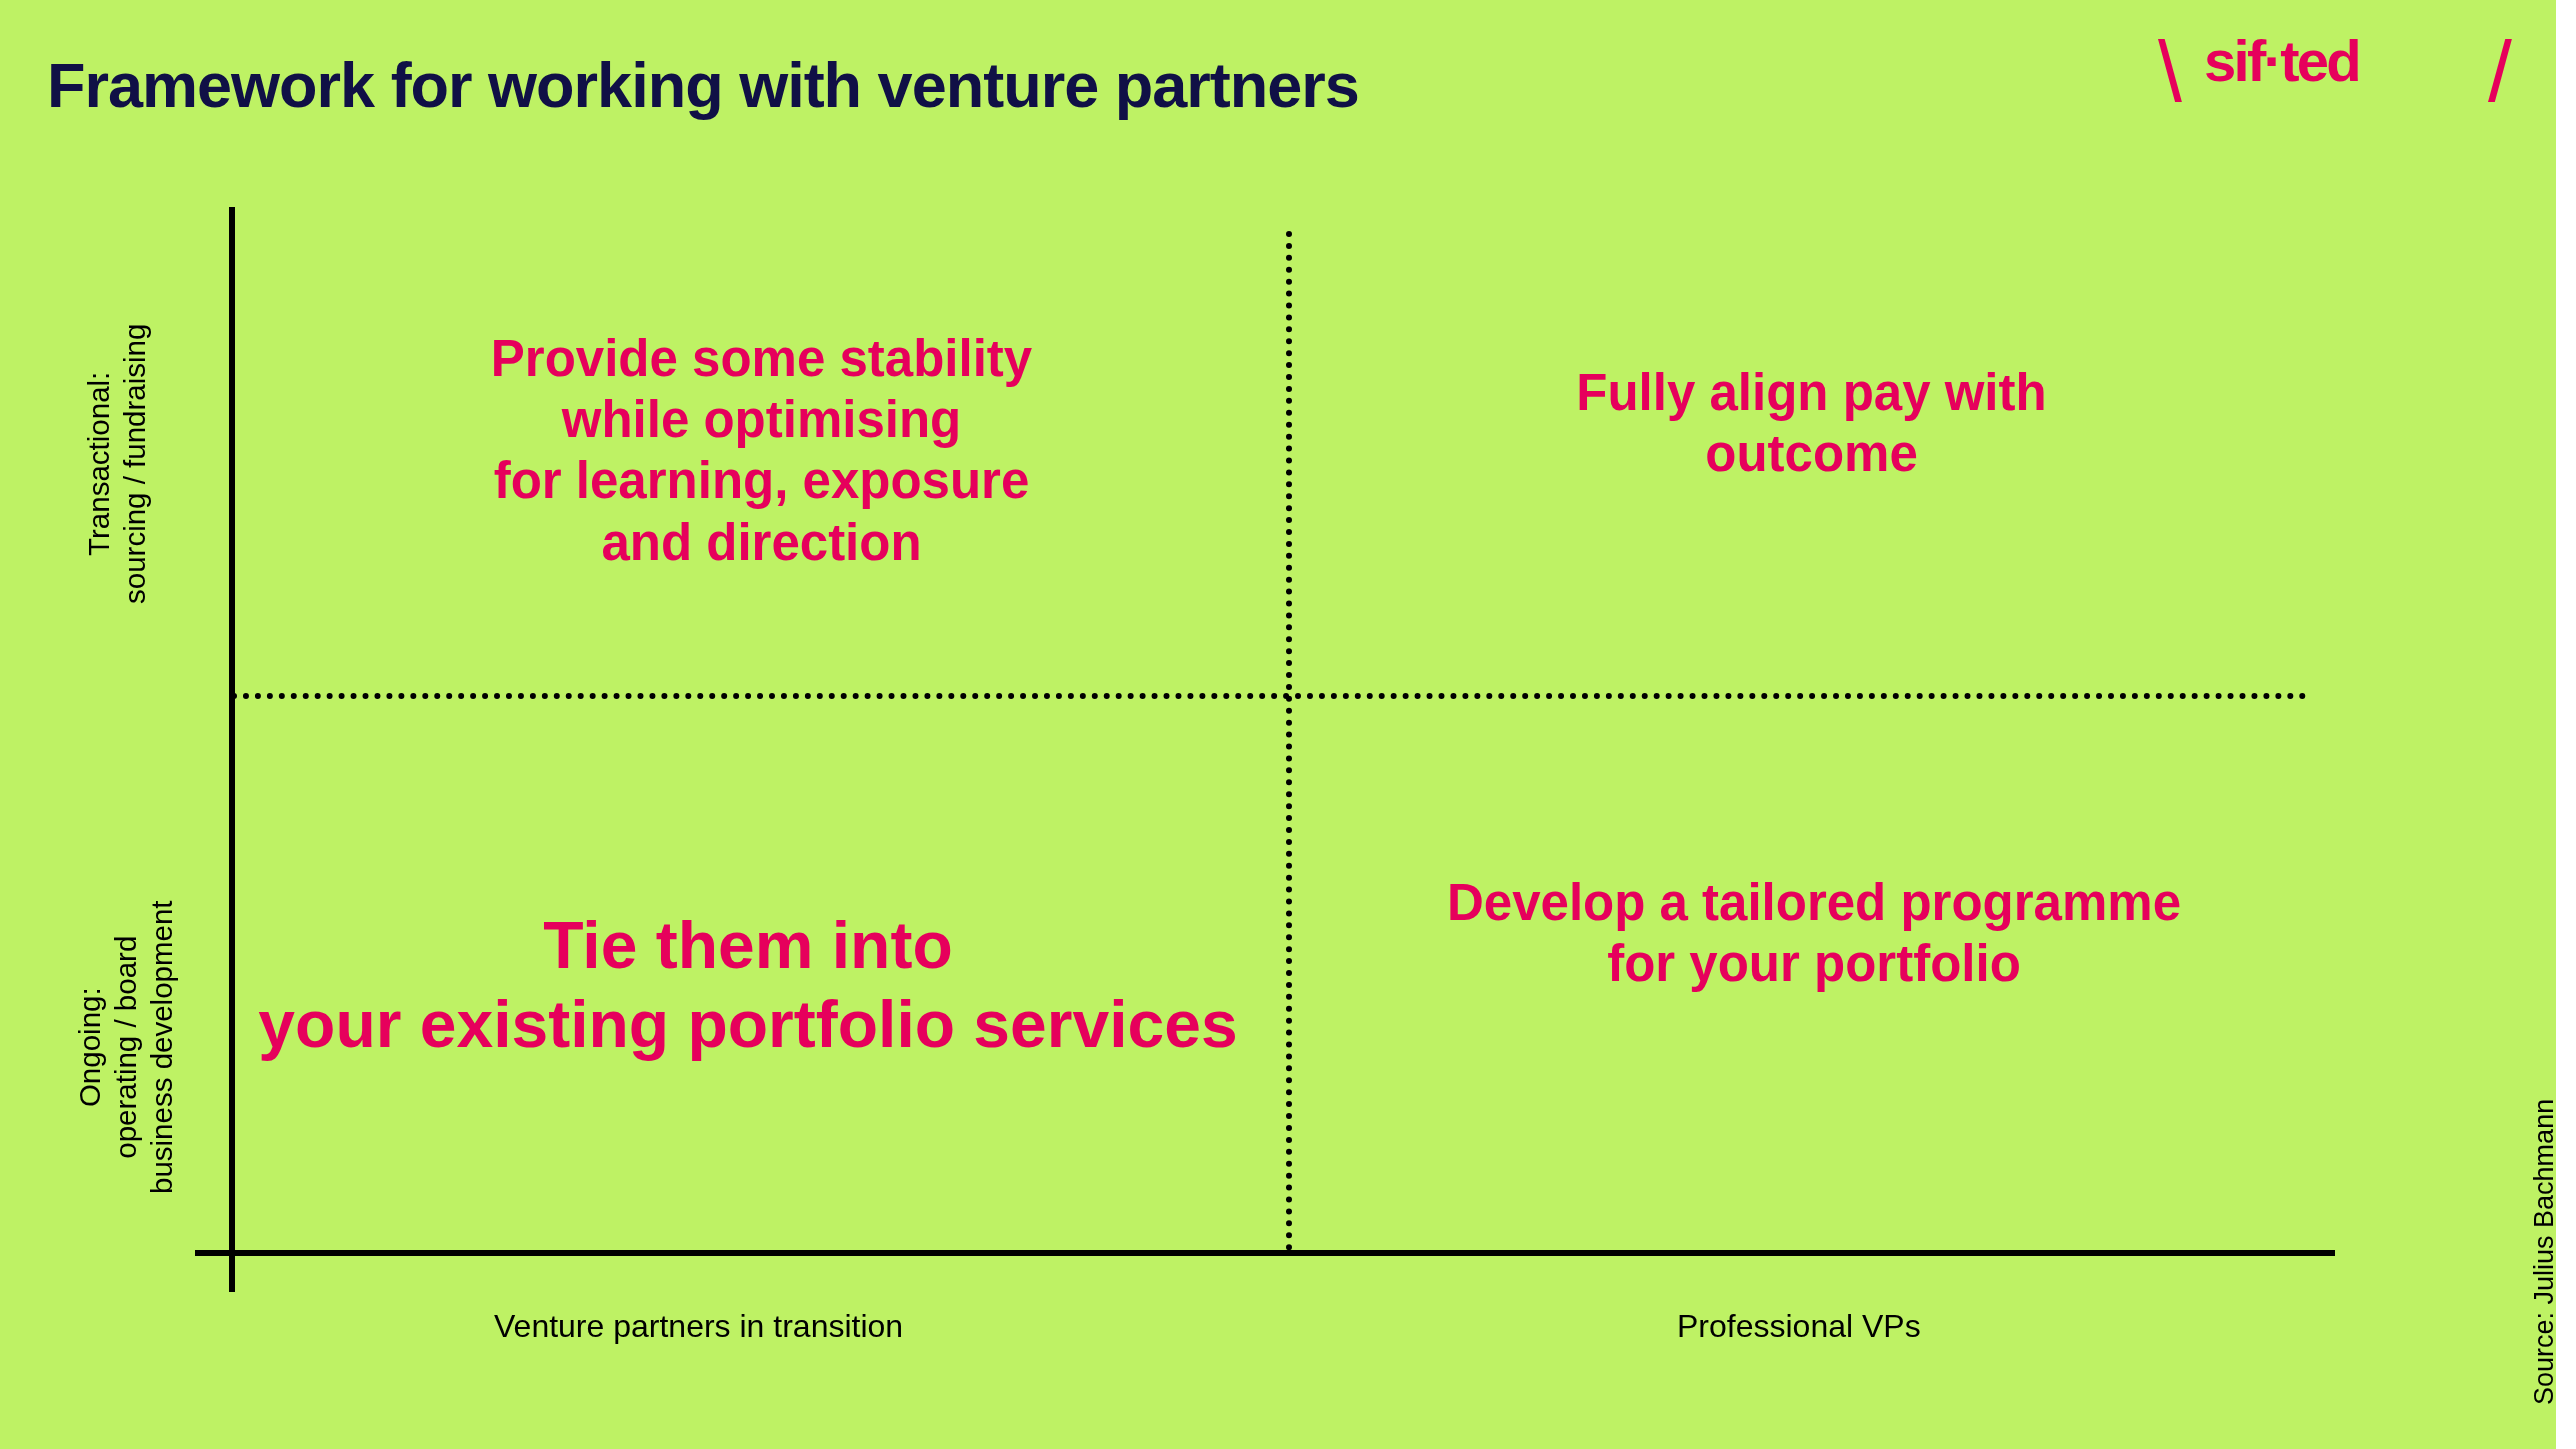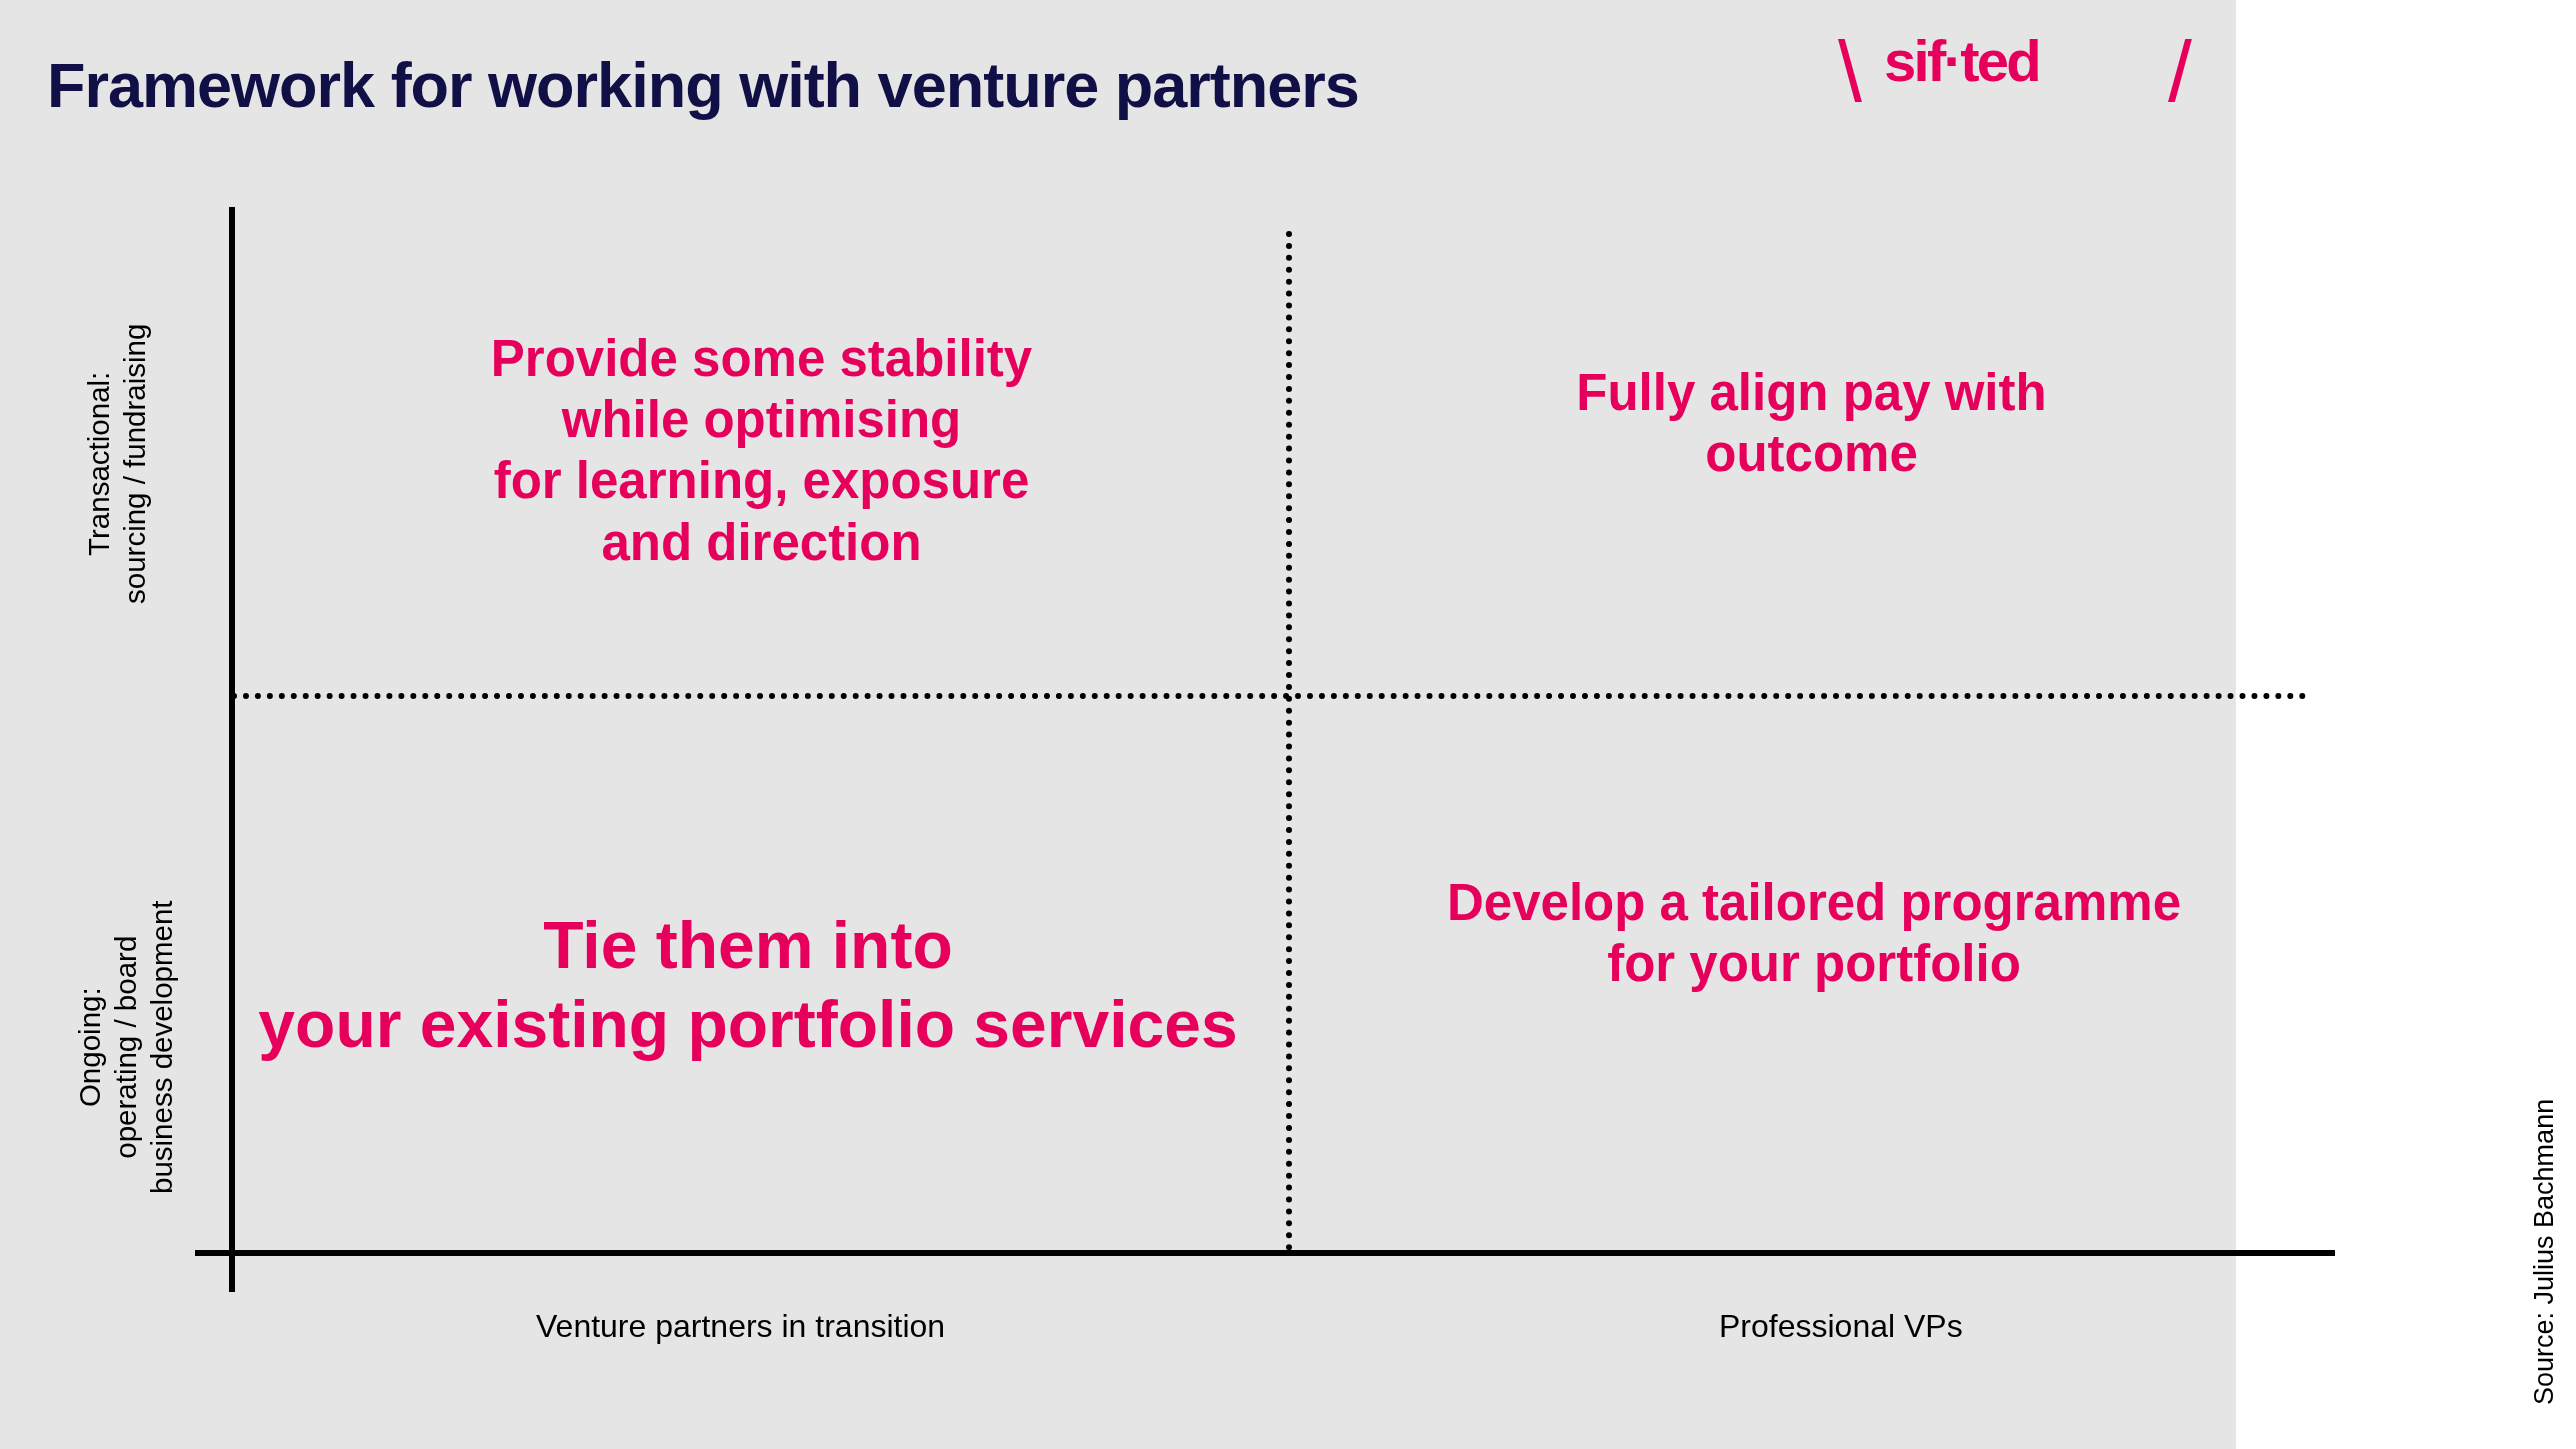--- a/index.html
+++ b/index.html
@@ -11,23 +11,23 @@
   body {
     width: 2576px;
     height: 1449px;
     overflow: hidden;
     font-family: "Liberation Sans", sans-serif;
     -webkit-font-smoothing: antialiased;
   }
 
   #slide {
     position: relative;
-    width: 2236px;
+    width: 2556px;
     height: 1449px;
-    background: #e5e5e5;
+    background: #bef264;
   }
 
   
   .page-title {
     position: absolute;
     left: 47px;
     top: 52px;
     font-size: 63px;
     font-weight: 700;
     letter-spacing: -1px;
@@ -119,21 +119,20 @@
     top: 1194px;
   }
 
   .x-label {
     position: absolute;
     top: 1308px;
     font-size: 32px;
     font-weight: 400;
     color: #000000;
     white-space: nowrap;
-    margin-left: 42px;
   }
   .x-label-left  { left: 494px; }
   .x-label-right { left: 1677px; }
 
   
   .quadrant {
     position: absolute;
     color: #E6005C;
     font-weight: 700;
     text-align: center;

